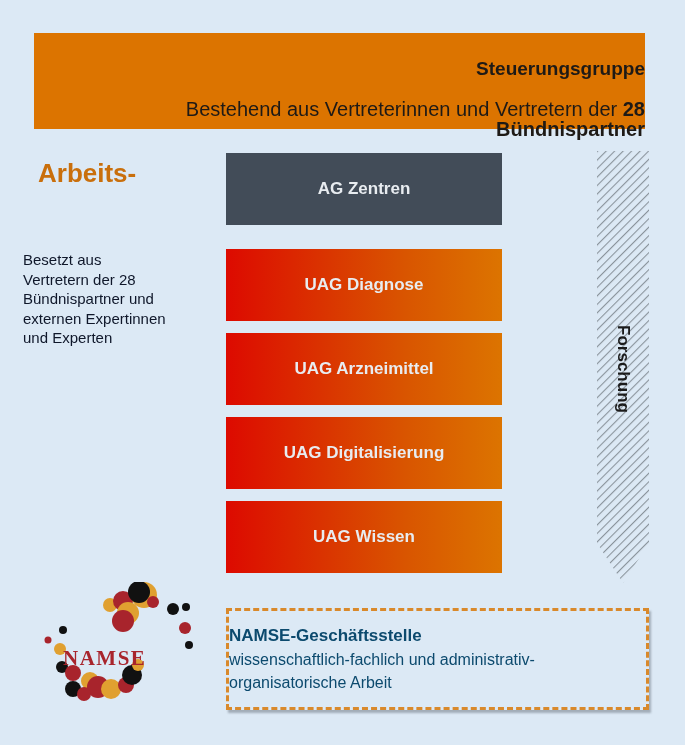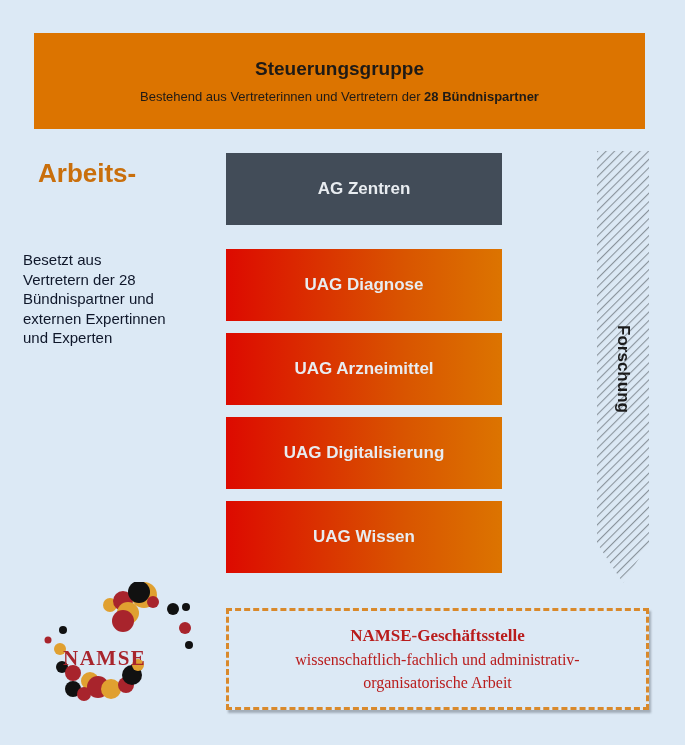--- a/index.html
+++ b/index.html
@@ -2,24 +2,24 @@
 <html><head>
 <meta charset="utf-8">
 <style>
   html, body { margin:0; padding:0; }
   body {
     width:685px; height:745px; background:#dce9f5; position:relative; overflow:hidden;
     font-family:"Liberation Sans", sans-serif;
   }
   .steer {
     position:absolute; left:34px; top:33px; width:611px; height:96px;
-    background:#dc7400; text-align:center; color:#1e1a16;
+    background:#dc7400; text-align:right; color:#1e1a16;
   }
   .steer .title { margin-top:24px; font-size:19px; font-weight:bold; line-height:24px; }
-  .steer .sub { font-size:13px; line-height:20px; margin-top:6px; }
+  .steer .sub { font-size:20px; line-height:20px; margin-top:18px; }
   .steer .sub b { font-weight:bold; }
   .ag-heading {
     position:absolute; left:38px; top:157px; color:#c96f0c;
     font-size:26px; font-weight:bold; line-height:33px;
   }
   .ag-desc {
     position:absolute; left:23px; top:250px; width:190px; color:#0f172a;
     font-size:15px; line-height:19.5px;
   }
   .box {
@@ -38,21 +38,21 @@
     font-size:17px; font-weight:bold; color:#1b1b1b; white-space:nowrap;
   }
   .logo { position:absolute; left:40px; top:582px; width:170px; height:128px; }
   .logo .wordmark {
     position:absolute; left:23px; top:64px; font-family:"Liberation Serif", serif;
     font-size:21px; color:#a8242c; letter-spacing:1.5px; font-weight:bold;
   }
   .office {
     position:absolute; left:226px; top:608px; width:417px; height:96px;
     border:3px dashed #d9892b; box-shadow:2px 3px 2px rgba(90,100,110,0.45);
-    text-align:center; color:#b91c1c; background:#dce9f5;font-family:Liberation Serif, serif;
+    color:#0c4a6e; background:#dce9f5;
   }
   .office .title { font-weight:bold; font-size:17px; margin-top:14px; line-height:22px; }
   .office .desc { font-size:16px; line-height:21px; margin-top:2px; }
 </style>
 </head>
 <body>
 
 <div class="steer">
   <div class="title">Steuerungsgruppe</div>
   <div class="sub"><span>Bestehend aus Vertreterinnen und Vertretern der </span><b>28 Bündnispartner</b></div>

